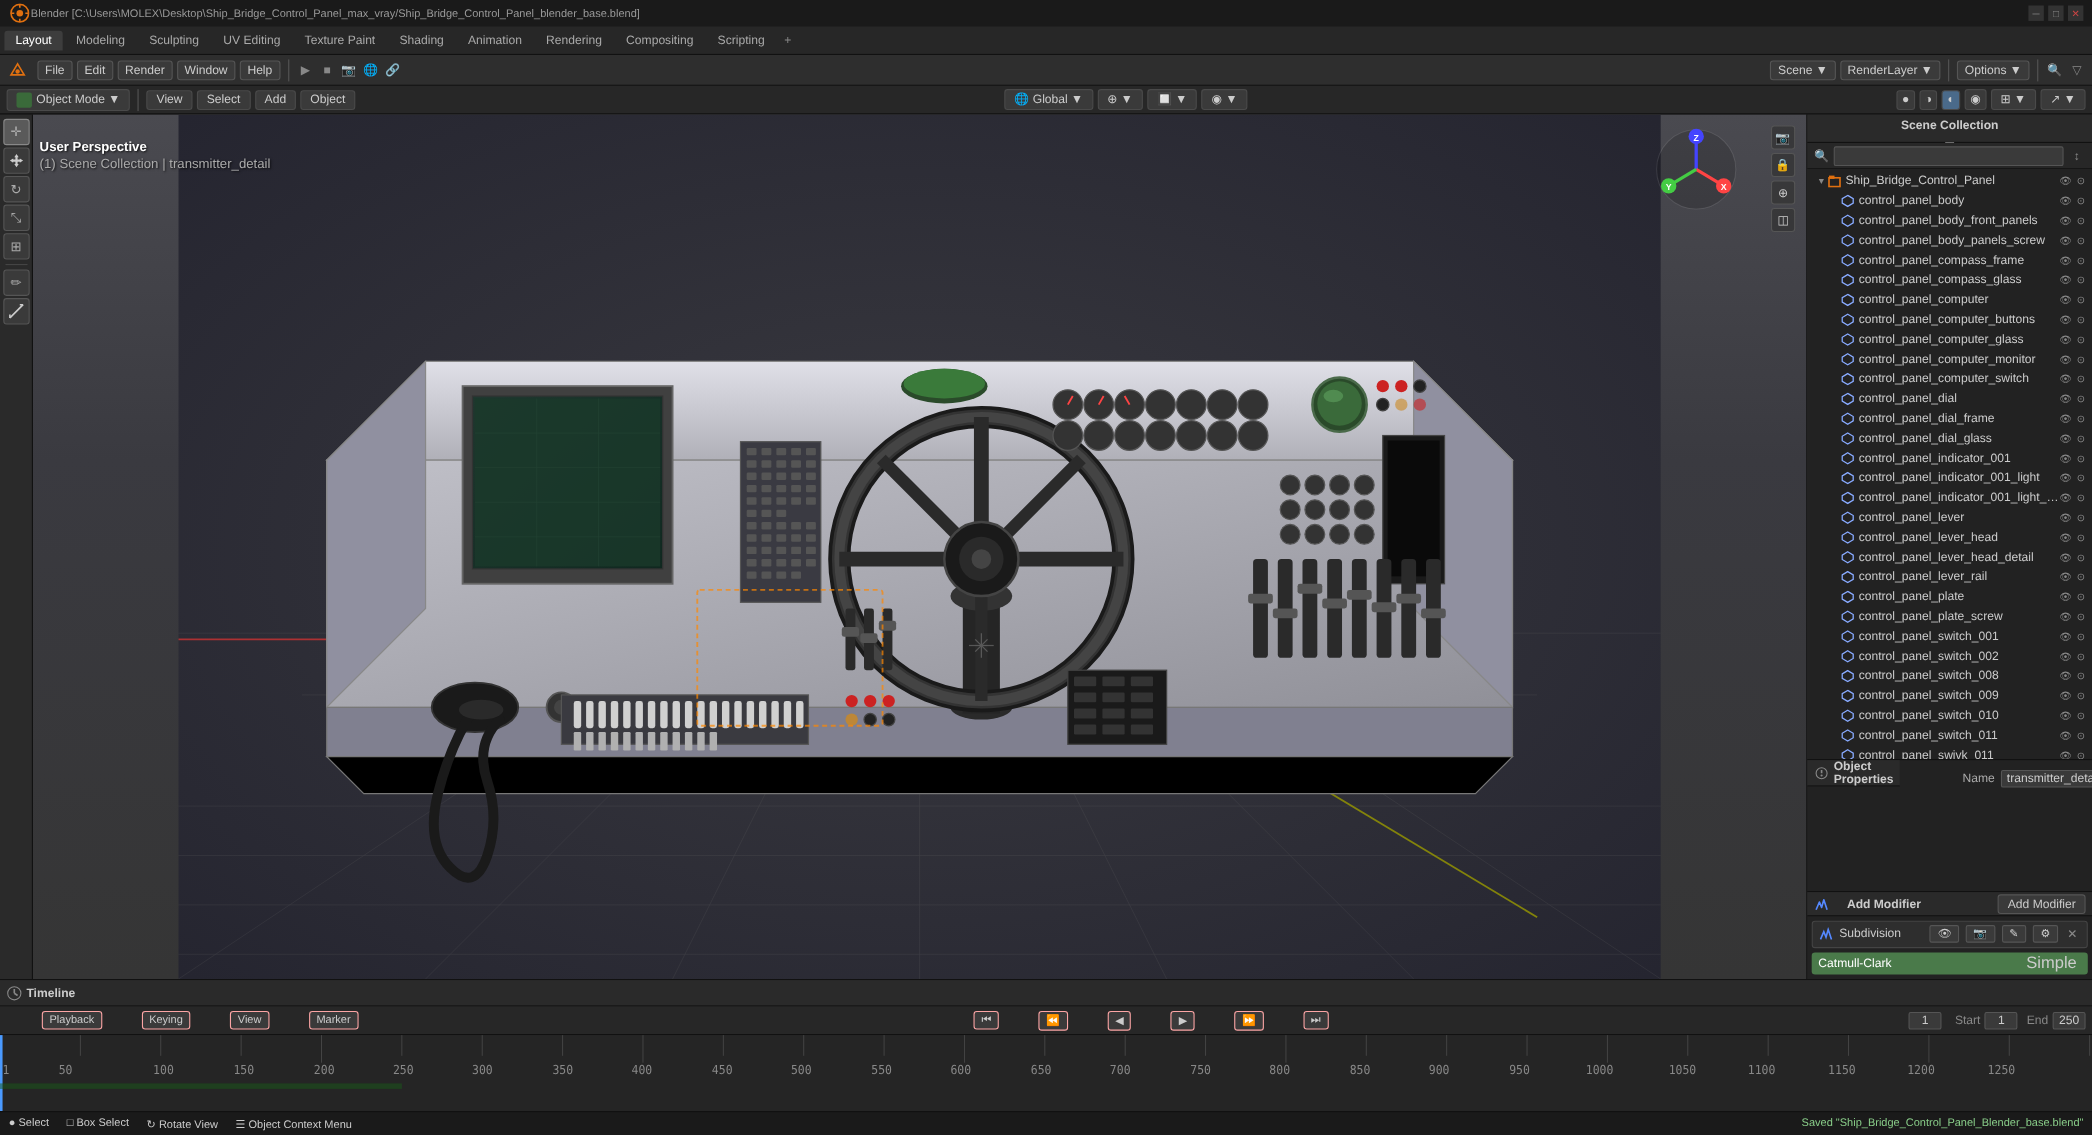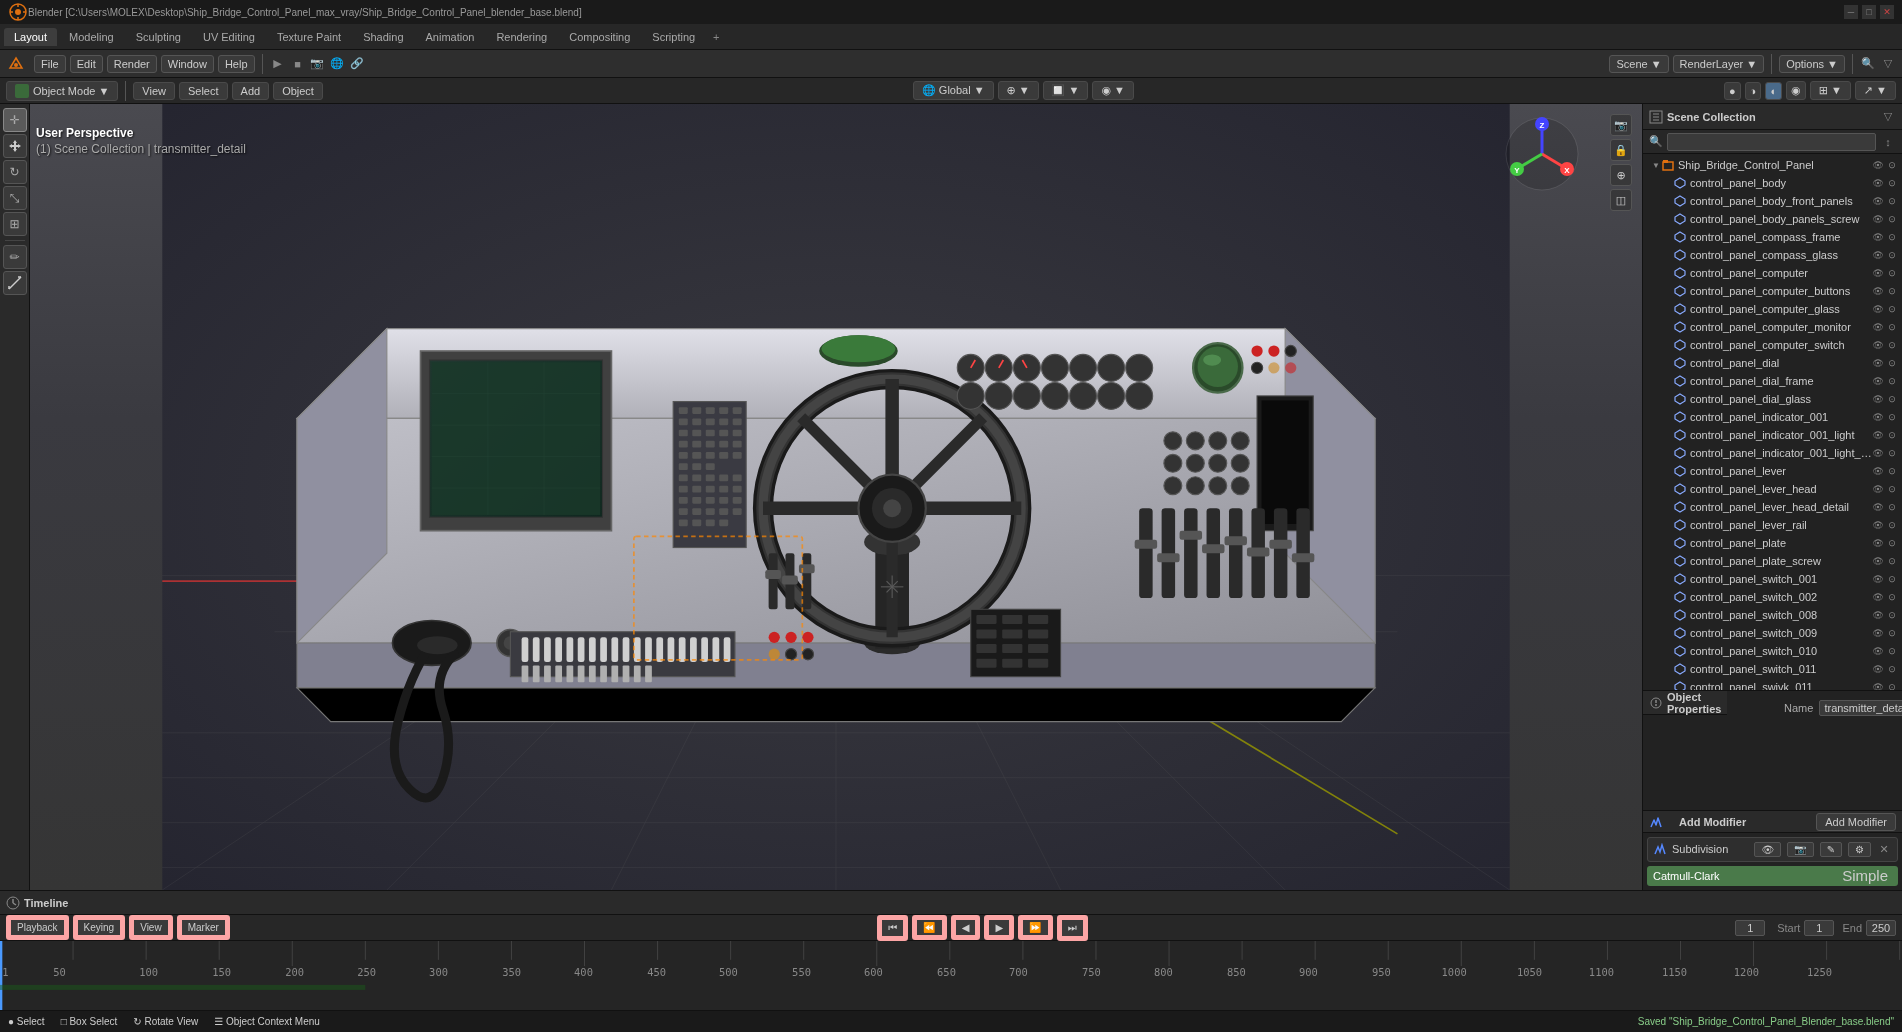--- a/index.html
+++ b/index.html
@@ -227,20 +227,21 @@
     
     #outliner-header {
       height: 26px;
       background: #2a2a2a;
       display: flex;
       align-items: center;
       padding: 0 6px;
       gap: 4px;
       border-bottom: 1px solid #111;
       flex-shrink: 0;
+      flex-direction: column;
     }
     #outliner-header-title {
       font-size: 11px;
       font-weight: bold;
       color: #ccc;
       flex: 1;
     }
 
     
     #outliner-filter {
@@ -467,25 +468,26 @@
     }
     #timeline-ruler {
       flex: 1;
       background: #252525;
       position: relative;
       overflow: hidden;
     }
     .tl-btn {
       padding: 2px 6px;
       background: #3a3a3a;
-      border: 5px solid #fca5a5;
+      border: 1px solid #fca5a5;
       color: #ccc;
       border-radius: 3px;
       cursor: pointer;
       font-size: 10px;
+      margin-left: 32px;
     }
     .tl-number {
       min-width: 30px;
       text-align: center;
       background: #3a3a3a;
       border: 1px solid #555;
       color: #ccc;
       font-size: 11px;
       padding: 1px 4px;
       border-radius: 2px;

